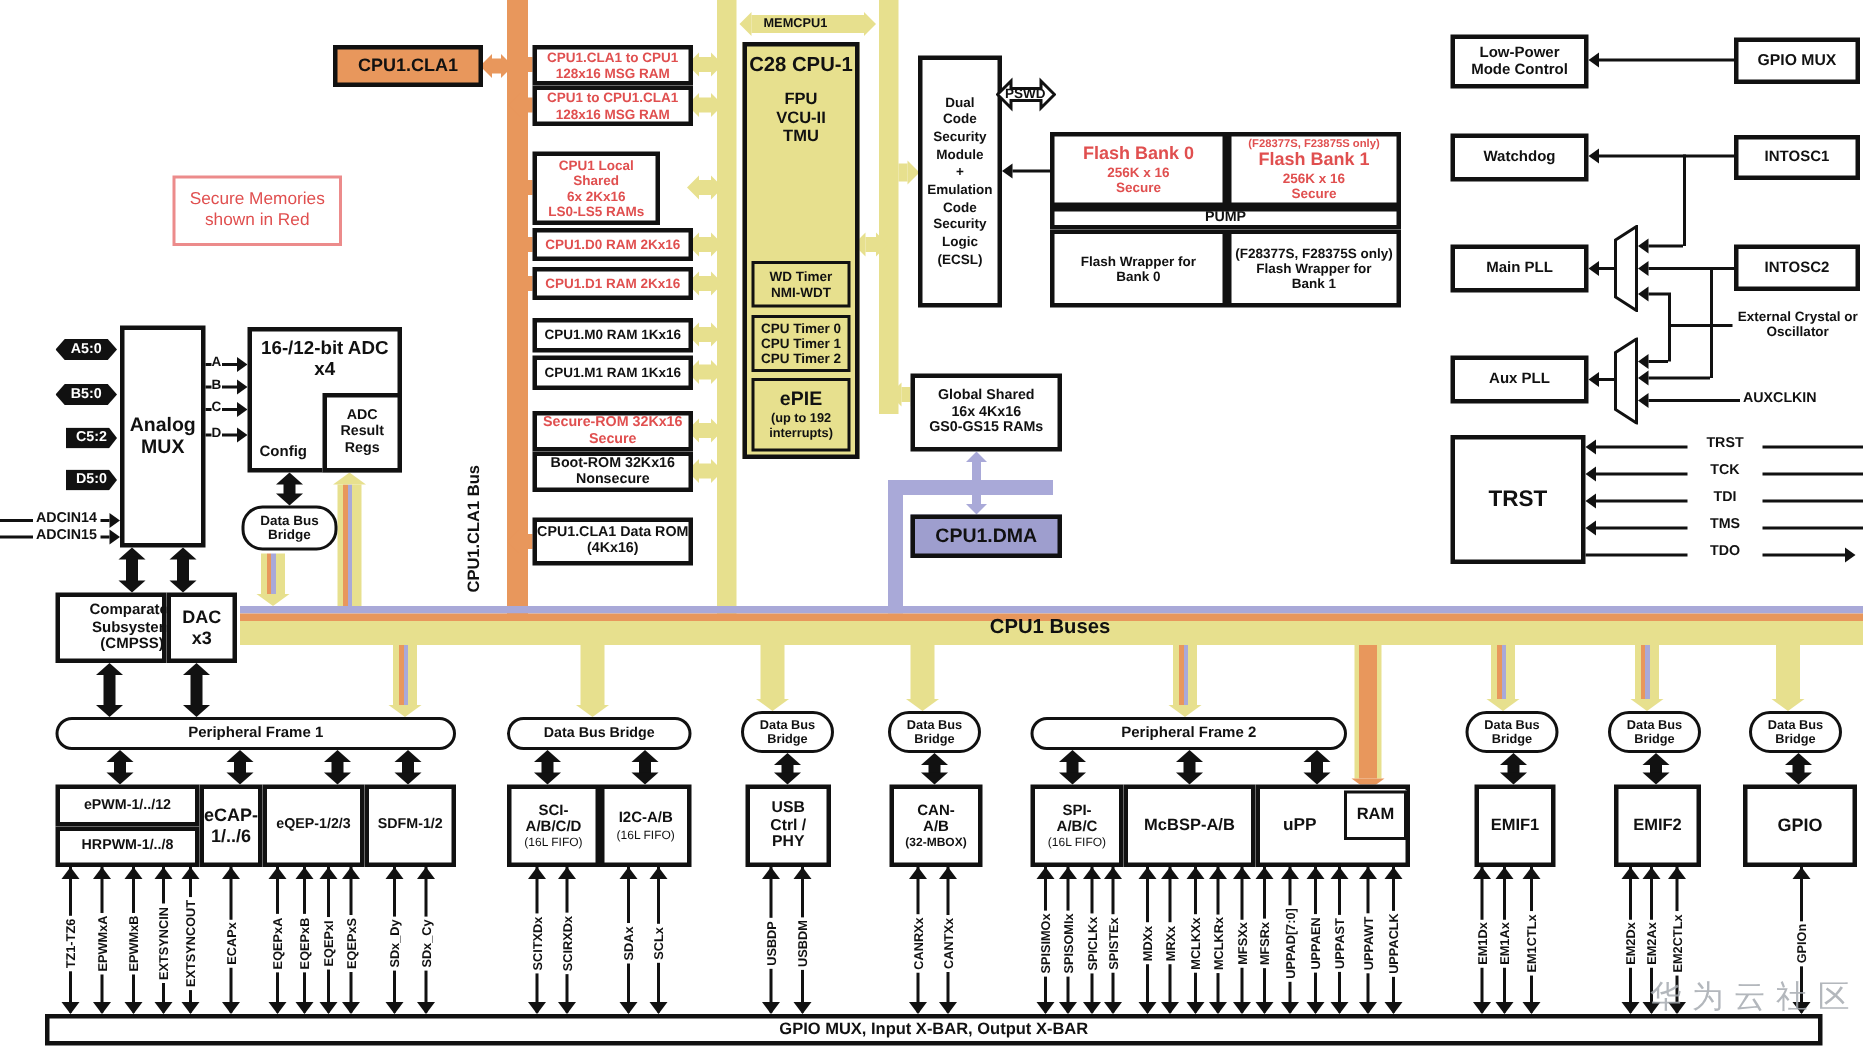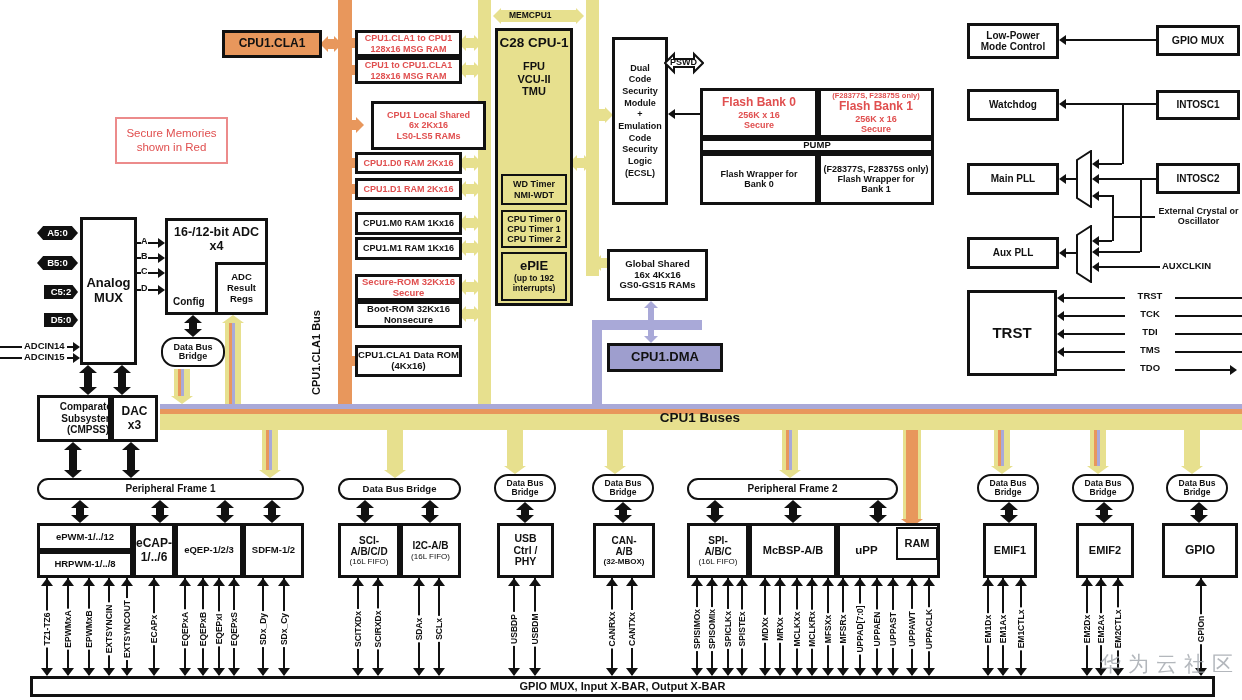--- a/index.html
+++ b/index.html
@@ -123,21 +123,21 @@
   <div class="cond" style="left:1184px;top:430px;height:36px;"></div>
 
   <div class="b orange" style="left:222px;top:30px;width:100px;height:28px;font-size:12px;"><span>CPU1.CLA1</span></div>
   <div class="b b2" style="left:115px;top:117px;width:113px;height:47px;border-color:#EC8B8B;font-weight:normal;font-size:11.5px;"><span class="red">Secure Memories
 shown in Red</span></div>
 
   <div class="b" style="left:355px;top:30px;width:107px;height:27px;font-size:9px;"><span class="red">CPU1.CLA1 to CPU1
 128x16 MSG RAM</span></div>
   <div class="b" style="left:355px;top:57px;width:107px;height:27px;font-size:9px;"><span class="red">CPU1 to CPU1.CLA1
 128x16 MSG RAM</span></div>
-  <div class="b" style="left:355px;top:101px;width:115px;height:49px;font-size:9px;margin-left:16px;"><span class="red">CPU1 Local Shared
+  <div class="b" style="left:355px;top:101px;width:85px;height:49px;font-size:9px;"><span class="red">CPU1 Local Shared
 6x 2Kx16
 LS0-LS5 RAMs</span></div>
   <div class="b" style="left:355px;top:152px;width:107px;height:22px;font-size:9px;"><span class="red">CPU1.D0 RAM 2Kx16</span></div>
   <div class="b" style="left:355px;top:178px;width:107px;height:22px;font-size:9px;"><span class="red">CPU1.D1 RAM 2Kx16</span></div>
   <div class="b" style="left:355px;top:212px;width:107px;height:23px;font-size:9px;"><span>CPU1.M0 RAM 1Kx16</span></div>
   <div class="b" style="left:355px;top:237px;width:107px;height:23px;font-size:9px;"><span>CPU1.M1 RAM 1Kx16</span></div>
   <div class="b" style="left:355px;top:274px;width:107px;height:27px;font-size:9.5px;"><span class="red">Secure-ROM 32Kx16
 Secure</span></div>
   <div class="b" style="left:355px;top:301px;width:107px;height:27px;font-size:9.5px;"><span>Boot-ROM 32Kx16
 Nonsecure</span></div>
@@ -191,21 +191,21 @@
 Bank 0</span></div>
   <div class="b" style="left:818px;top:153px;width:116px;height:52px;font-size:9px;"><span>(F28377S, F28375S only)
 Flash Wrapper for
 Bank 1</span></div>
   <div class="hl" style="left:675px;top:113px;width:25px;"></div>
   <div class="tri triL" style="left:668px;top:109px;"></div>
 
   <div class="b" style="left:607px;top:249px;width:101px;height:52px;font-size:9.5px;"><span>Global Shared
 16x 4Kx16
 GS0-GS15 RAMs</span></div>
-  <div class="b purple" style="left:607px;top:343px;width:116px;height:29px;font-size:13px;"><span>CPU1.DMA</span></div>
+  <div class="b purple" style="left:607px;top:343px;width:101px;height:29px;font-size:13px;"><span>CPU1.DMA</span></div>
 
   <div class="pill d" style="left:37px;top:226px;width:41px;">A5:0</div>
   <div class="pill d" style="left:37px;top:256px;width:41px;">B5:0</div>
   <div class="pill s" style="left:44px;top:285px;width:34px;">C5:2</div>
   <div class="pill s" style="left:44px;top:313px;width:34px;">D5:0</div>
   <div class="hl" style="left:0;top:346px;width:73px;"></div>
   <div class="tri triR" style="left:73px;top:342px;"></div>
   <div class="lab" style="left:22px;top:341px;font-size:9.5px;background:#fff;padding:0 2px;">ADCIN14</div>
   <div class="hl" style="left:0;top:357px;width:73px;"></div>
   <div class="tri triR" style="left:73px;top:353px;"></div>

